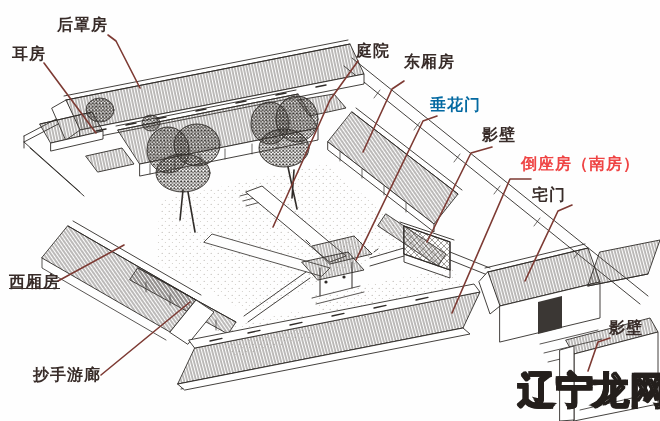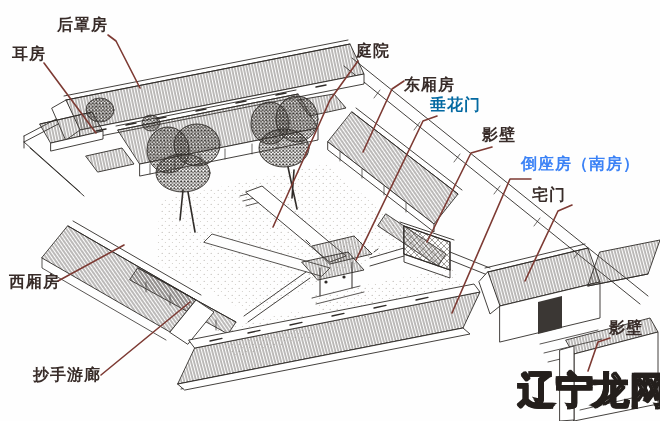--- a/index.html
+++ b/index.html
@@ -185,26 +185,26 @@
         <polyline points="58,281 124,245"></polyline>
         <polyline points="101,375 190,302"></polyline>
         <polyline points="610,338 598,342 588,371"></polyline>
       </g>
   </svg>
 
   <div id="labels-layer">
       <div class="lbl" style="left: 57px; top: 16px; color: rgb(56, 44, 41);">后罩房</div>
       <div class="lbl" style="left: 12px; top: 45px; color: rgb(56, 44, 41);">耳房</div>
       <div class="lbl" style="left: 356px; top: 42px; color: rgb(56, 44, 41);">庭院</div>
-      <div class="lbl" style="left: 404px; top: 76px; color: rgb(56, 44, 41); text-align: right;">东厢房</div>
+      <div class="lbl" style="left: 404px; top: 53px; color: rgb(56, 44, 41); text-align: right;">东厢房</div>
       <div class="lbl" style="left: 430px; top: 96px; color: #0369a1;">垂花门</div>
       <div class="lbl" style="left: 482px; top: 126px; color: rgb(56, 44, 41);">影壁</div>
-      <div class="lbl" style="left: 521px; top: 155px; color: #3b82f6;">倒座房（南房）</div>
+      <div class="lbl" style="left: 521px; top: 155px; color: #ef4444;">倒座房（南房）</div>
       <div class="lbl" style="left: 532px; top: 186px; color: rgb(56, 44, 41);">宅门</div>
-      <div class="lbl" style="left: 9px; top: 273px; color: rgb(56, 44, 41);">西厢房</div>
+      <div class="lbl" style="left: 9px; top: 273px; color: rgb(56, 44, 41); text-decoration: underline;">西厢房</div>
       <div class="lbl" style="left: 33px; top: 366px; color: rgb(56, 44, 41);">抄手游廊</div>
       <div class="lbl" style="left: 609px; top: 319px; color: rgb(56, 44, 41);">影壁</div>
     </div>
 
   <div id="watermark">
     <span class="wm1" style="color: rgb(217, 51, 15);">辽宁</span><span class="wm2" style="color: rgb(255, 255, 255);">龙网</span>
   </div>
 
 </div>
 

